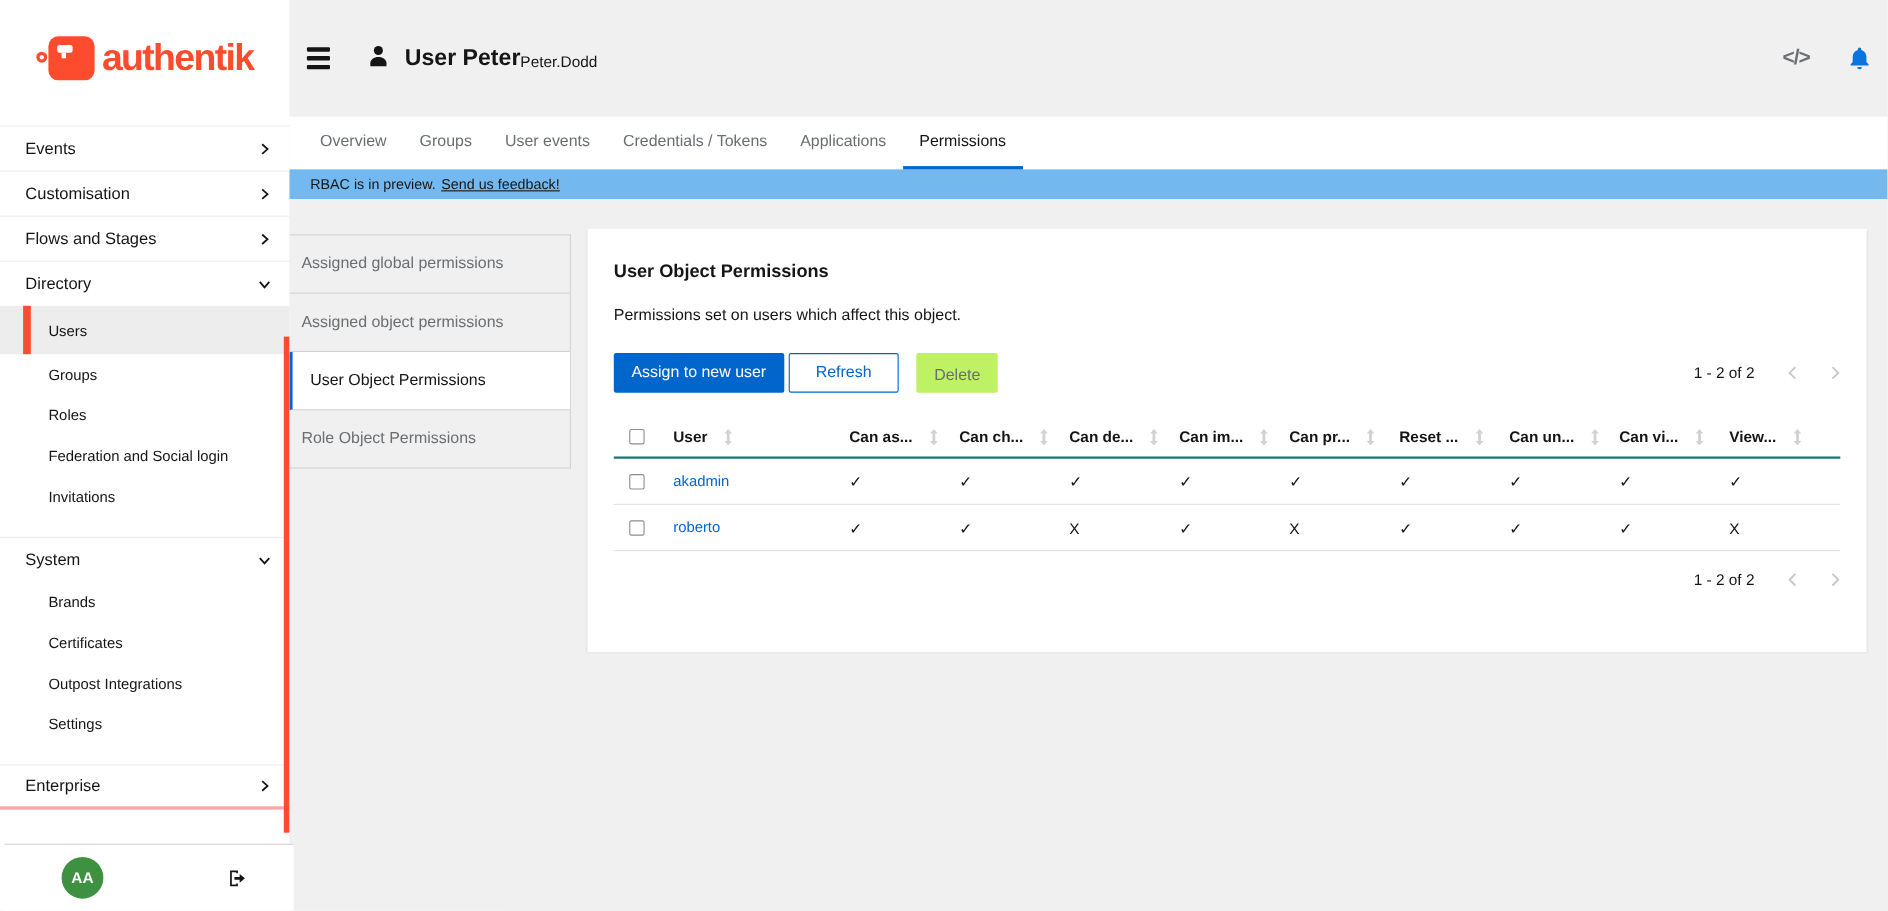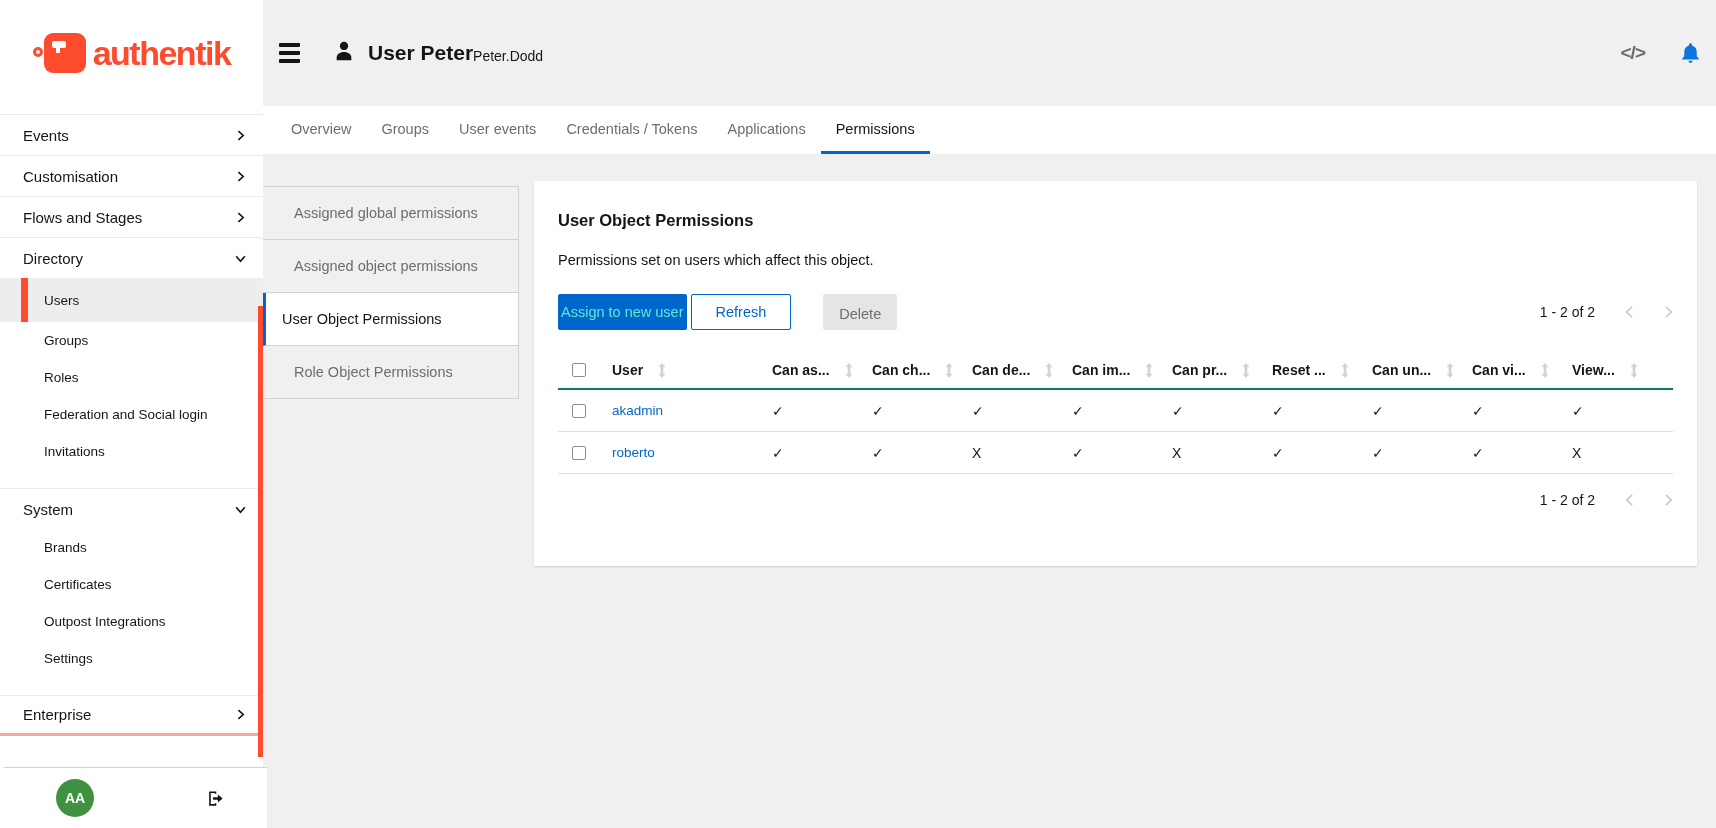--- a/index.html
+++ b/index.html
@@ -51,34 +51,34 @@
          border-bottom:3px solid transparent; cursor:pointer; font-family:"Liberation Sans", sans-serif; }
   .tab.active { color:#151515; border-bottom-color:#0066cc; }
 
   .banner { height:27px; background:#73b9f0; display:flex; align-items:center; padding-left:19px; font-size:13px; }
   .banner a { color:#151515; text-decoration:underline; margin-left:5px; cursor:pointer; }
 
   .content { position:relative; height:647px; background:#f0f0f0; }
 
   
   .vtabs { position:absolute; left:0; top:32px; width:256px; border-top:1px solid #d2d2d2; border-right:1px solid #d2d2d2; }
-  .vtab { height:53px; display:flex; align-items:center; padding-left:31px; font-size:14.5px; color:#6a6e73;
+  .vtab { height:53px; display:flex; align-items:center; padding-left:11px; font-size:14.5px; color:#6a6e73;
           border-bottom:1px solid #d2d2d2; cursor:pointer; background:transparent; }
   .vtab.active { background:#fff; color:#151515; border-left:3px solid #0066cc; padding-left:16px; }
 
   
   .card { position:absolute; left:271px; top:27px; width:1163px; height:385px; background:#fff;
           box-shadow:0 1px 2px rgba(3,3,3,0.14); padding:24px; }
   .card-title { font-size:16.5px; font-weight:bold; margin-top:6px; }
   .card-desc { font-size:14.5px; margin-top:22px; }
   .toolbar { margin-top:26px; display:flex; align-items:center; }
   .btn { height:36px; font-size:14.5px; border-radius:2px; cursor:pointer; font-family:"Liberation Sans", sans-serif; }
-  .btn-primary { background:#0066cc; color:#5eead4; border:none; padding:0 3px; }
+  .btn-primary { background:#0066cc; color:#ffffff; border:none; padding:0 16px; }
   .btn-secondary { background:#fff; color:#0066cc; border:1px solid #0066cc; padding:0 24px; margin-left:4px; }
-  .btn-disabled { background:#e5e5e5; color:#6a6e73; border:none; padding:12px 16px; margin-left:32px; cursor:default; }
+  .btn-disabled { background:#bef264; color:#6a6e73; border:none; padding:12px 16px; margin-left:16px; cursor:default; }
   .pagination { margin-left:auto; display:flex; align-items:center; font-size:14px; }
   .pag-btn { background:none; border:none; margin-left:30px; cursor:default; display:flex; }
 
   
   .ptable { margin-top:22px; }
   .trow { display:grid; grid-template-columns:54px 160px repeat(9, 100px); align-items:center; }
   .thead { height:38px; font-size:14px; font-weight:bold; border-bottom:2px solid #0f766e; }
   .tbody-row { height:42px; font-size:13.5px; border-bottom:1px solid #e0e0e0; }
   .th-cell { display:flex; align-items:center; gap:14px; }
   .sort-btn { background:none; border:none; cursor:pointer; display:flex; padding:0; }
@@ -232,20 +232,24 @@
 
     <div class="tabbar">
       <button class="tab">Overview</button>
       <button class="tab">Groups</button>
       <button class="tab">User events</button>
       <button class="tab">Credentials / Tokens</button>
       <button class="tab">Applications</button>
       <button class="tab active">Permissions</button>
     </div>
 
+    <div class="banner">
+      <span>RBAC is in preview.</span>
+      <a>Send us feedback!</a>
+    </div>
 
     <div class="content">
 
       <div class="vtabs">
         <div class="vtab">Assigned global permissions</div>
         <div class="vtab">Assigned object permissions</div>
         <div class="vtab active">User Object Permissions</div>
         <div class="vtab">Role Object Permissions</div>
       </div>
 

